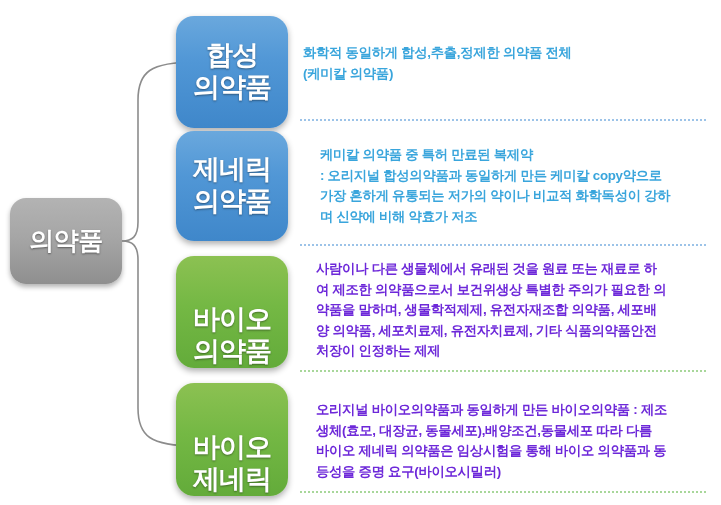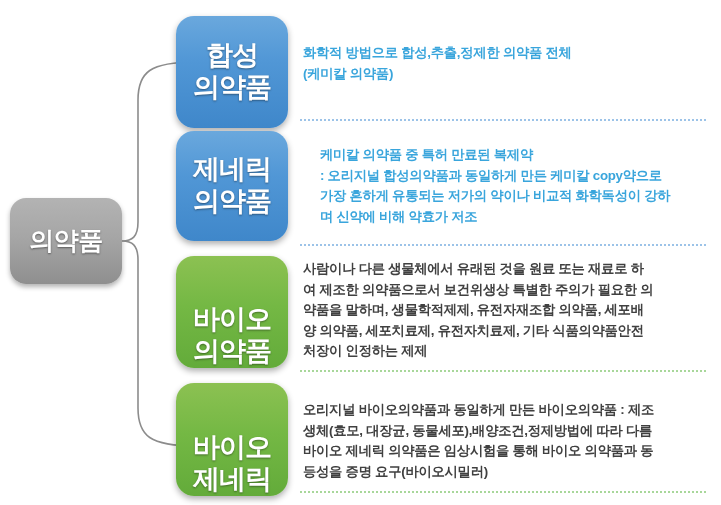--- a/index.html
+++ b/index.html
@@ -97,21 +97,21 @@
     position: absolute;
     left: 303px;
     width: 405px;
     font-size: 13.3px;
     font-weight: bold;
     line-height: 20.5px;
     letter-spacing: -0.25px;
     white-space: pre-line;
   }
   .desc.blue  { color: #39a5dc; }
-  .desc.green { color: #404040; }
+  .desc.green { color: #6d28d9; margin-left: 13px; }
 
   
   .sep {
     position: absolute;
     left: 300px;
     width: 406px;
     height: 2px;
   }
   .sep.blue {
     border-top: 2px dotted #9cc3e8;
@@ -137,21 +137,21 @@
 
   <div class="root-node">
     <span class="root-label">의약품</span>
   </div>
 
   <div class="row">
     <div class="node-box blue" style="top:16px; height:112px;">
       <span class="node-label">합성</span>
       <span class="node-label">의약품</span>
     </div>
-    <div class="desc blue" style="top:43px;">화학적 방법으로 합성,추출,정제한 의약품 전체
+    <div class="desc blue" style="top:43px;">화학적 동일하게 합성,추출,정제한 의약품 전체
 (케미칼 의약품)</div>
     <div class="sep blue" style="top:119px;"></div>
   </div>
 
   <div class="row">
     <div class="node-box blue" style="top:131px; height:110px;">
       <span class="node-label">제네릭</span>
       <span class="node-label">의약품</span>
     </div>
     <div class="desc blue" style="top:145px;margin-left:17px;">케미칼 의약품 중 특허 만료된 복제약
@@ -173,19 +173,19 @@
 처장이 인정하는 제제</div>
     <div class="sep green" style="top:370px;"></div>
   </div>
 
   <div class="row">
     <div class="node-box green" style="top:383px; height:113px;">
       <span class="node-label">바이오</span>
       <span class="node-label">제네릭</span>
     </div>
     <div class="desc green" style="top:400px;">오리지널 바이오의약품과 동일하게 만든 바이오의약품 : 제조
-생체(효모, 대장균, 동물세포),배양조건,정제방법에 따라 다름
+생체(효모, 대장균, 동물세포),배양조건,동물세포 따라 다름
 바이오 제네릭 의약품은 임상시험을 통해 바이오 의약품과 동
 등성을 증명 요구(바이오시밀러)</div>
     <div class="sep green" style="top:491px;"></div>
   </div>
 
 </div>
 
 </body></html>

